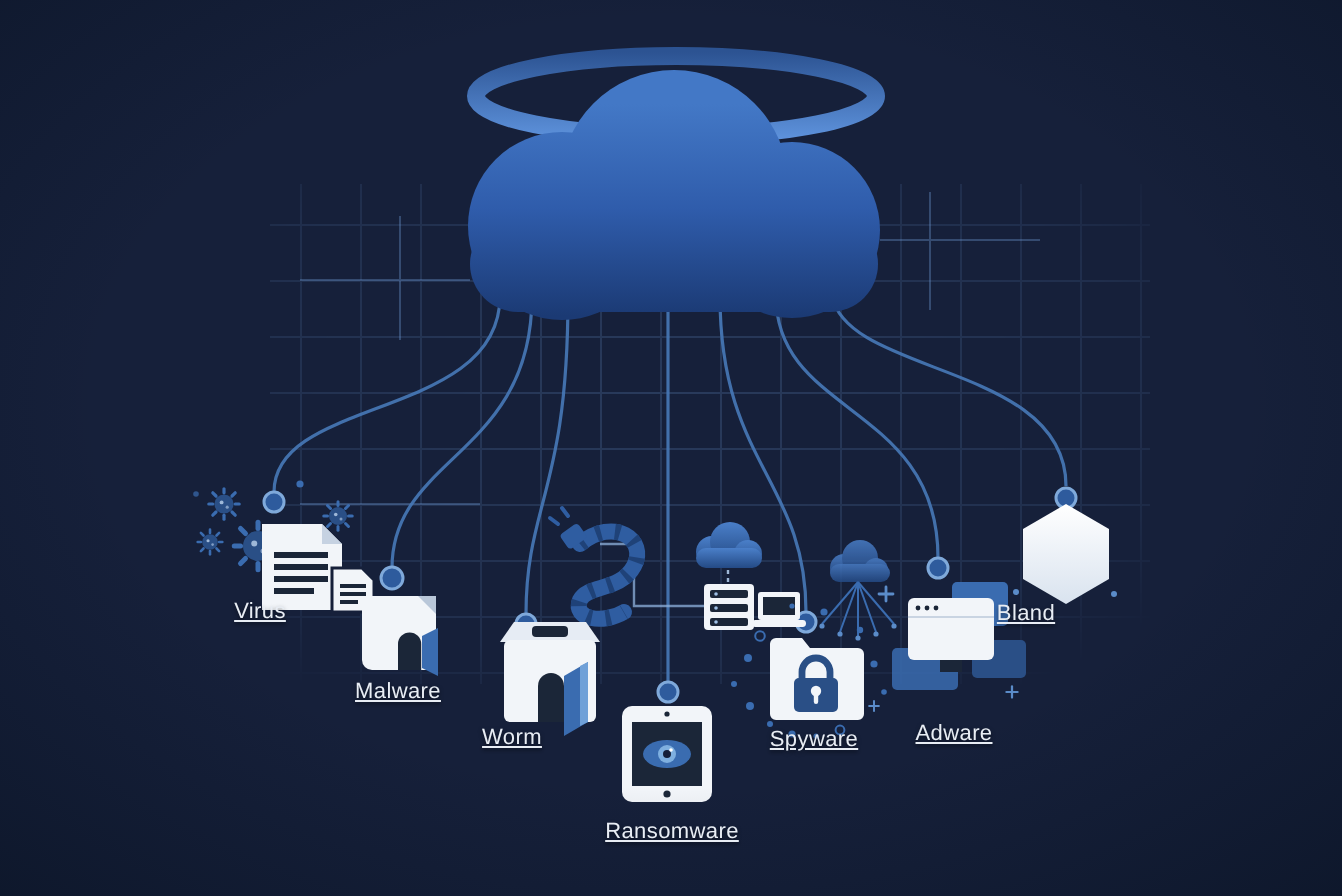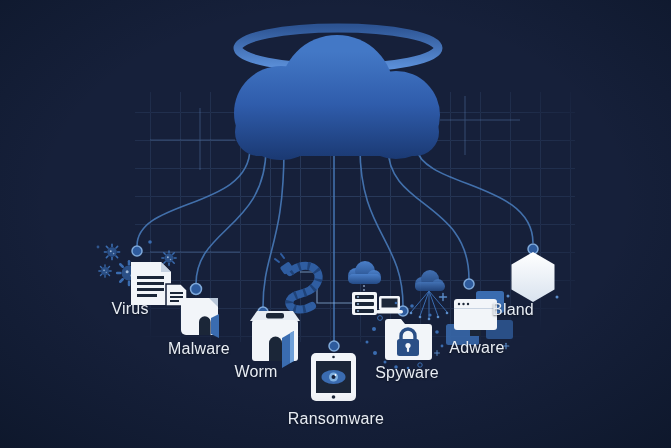--- a/index.html
+++ b/index.html
@@ -4,22 +4,22 @@
 <style>
   html,body{margin:0;padding:0;background:#0d1424;}
   .scene{
     position:relative;width:671px;height:448px;overflow:hidden;
     background:var(--background,#16203a);
     font-family:"Liberation Sans",sans-serif;
   }
   .scene svg{position:absolute;left:0;top:0;}
   .lbl{
     position:absolute;transform:translateX(-50%);
-    color:var(--label-text,#e8edf4);font-size:16px;letter-spacing:.2px;
-    white-space:nowrap;text-shadow:0 1px 2px rgba(0,0,0,.5);
+    color:var(--label-text,#e8edf4);font-size:11px;letter-spacing:.2px;
+    white-space:nowrap;text-shadow:0 1px 2px rgba(0,0,0,.5);text-decoration:underline;
   }
   .title{
     position:absolute;transform:translate(-50%,-50%);
     color:#f2f6fc;font-size:27px;font-weight:600;letter-spacing:.5px;
     text-shadow:0 1px 3px rgba(0,0,0,.35);
   }
   .grid-line{stroke:var(--grid,#6f9bd6);stroke-width:1;fill:none;}
   .grid-bright{stroke:var(--grid,#6f9bd6);stroke-width:1;opacity:.35;}
   .connector{stroke:var(--connector,#4779b8);stroke-width:1.6;fill:none;opacity:.9;}
   .node-dot{fill:#2e5b9d;stroke:#7fa9da;stroke-width:1.5;}
@@ -294,15 +294,15 @@
     </g>
 
     <rect x="0" y="0" width="671" height="448" fill="url(#vig)"></rect>
   </svg>
 
   <span class="lbl" style="left:130px;top:300px">Virus</span>
   <span class="lbl" style="left:199px;top:340px">Malware</span>
   <span class="lbl" style="left:256px;top:363px">Worm</span>
   <span class="lbl" style="left:336px;top:410px">Ransomware</span>
   <span class="lbl" style="left:407px;top:364px">Spyware</span>
-  <span class="lbl" style="left:477px;top:339px">Adware</span>
+  <span class="lbl" style="left:477px;top:361px">Adware</span>
   <span class="lbl" style="left:513px;top:301px">Bland</span>
 </div>
 
 </body></html>

